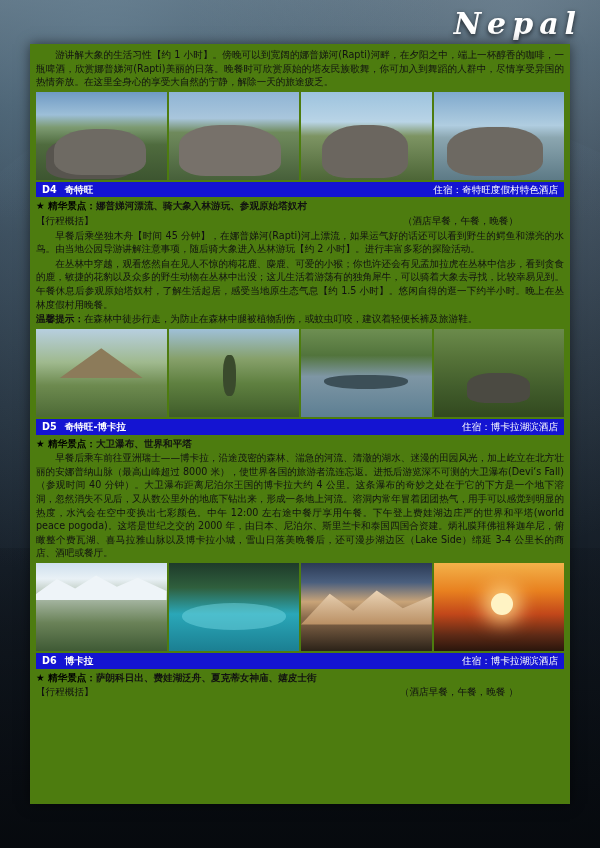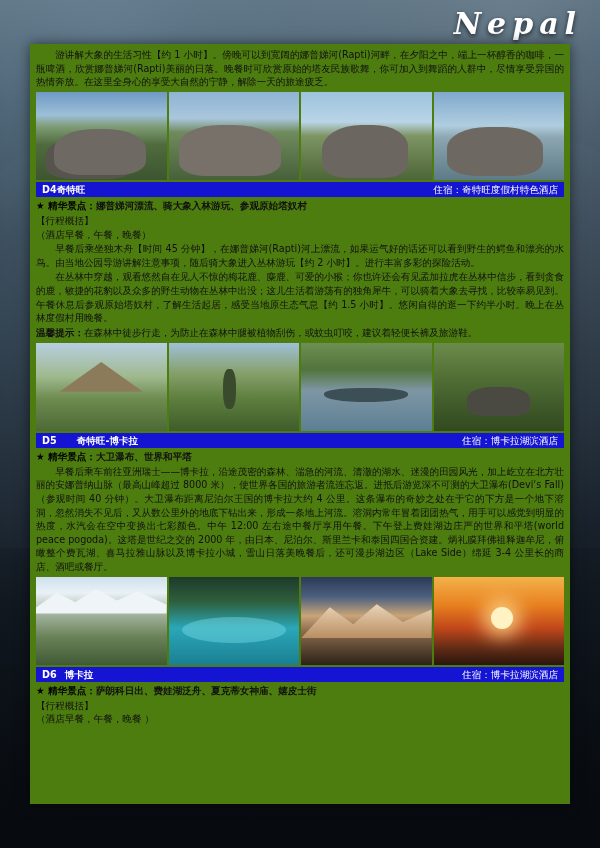--- a/index.html
+++ b/index.html
@@ -58,21 +58,21 @@
   
   .daybar{
     display:flex;align-items:center;justify-content:space-between;
     background:#1414d2;color:#fff;font-weight:bold;font-size:9.6px;
     padding:1px 6px;margin:2px 0 2px 0;
     box-sizing:border-box;
   }
   .daybar .right{font-weight:normal;}
   .hl{margin:2px 0 1px 0;font-weight:bold;}
   .star{color:#000;}
-  .sched{margin:1px 0;display:flex;justify-content:space-between;flex-direction:column;}
+  .sched{margin:1px 0;display:flex;justify-content:space-between;}
   .sched .meals{margin-right:46px;}
   .tips{margin:3px 0 2px 0;}
   .eleph1{background:
       linear-gradient(to bottom,#6f9ac4 0%,#9dbfd8 26%,#7d9b72 40%,#4f6b3e 60%,#3d5530 100%);}
   .eleph1:after{content:"";position:absolute;left:14%;bottom:6%;width:70%;height:52%;
       background:#6e6a63;border-radius:44% 44% 30% 30%;box-shadow:-10px 6px 0 -2px #57544e;}
   .eleph2{background:linear-gradient(to bottom,#8fb4d4 0%,#a9c6dc 30%,#6f8a5c 46%,#47603a 100%);}
   .eleph2:after{content:"";position:absolute;left:8%;bottom:4%;width:78%;height:58%;
       background:#77716a;border-radius:40% 46% 26% 26%;}
   .eleph3{background:linear-gradient(to bottom,#9dc3de 0%,#b9d4e6 34%,#7d9463 50%,#4d6637 100%);}
@@ -121,21 +121,21 @@
 
   <div class="strip">
     <div class="ph eleph1"></div>
     <div class="ph eleph2"></div>
     <div class="ph eleph3"></div>
     <div class="ph eleph4"></div>
   </div>
 
   <div class="daybar">
     <span>D4</span>
-    <span style="margin-right:auto;">奇特旺</span>
+    <span style="margin-right:auto;padding-left:8px;">奇特旺</span>
     <span class="right">住宿：奇特旺度假村特色酒店</span>
   </div>
 
   <p class="para hl">
     <span class="star">★ 精华景点：</span><span>娜普娣河漂流、骑大象入林游玩、参观原始塔奴村</span>
   </p>
 
   <div class="sched">
     <span>【行程概括】</span>
     <span class="meals">（酒店早餐，午餐，晚餐）</span>
@@ -150,21 +150,21 @@
 
   <div class="strip">
     <div class="ph hut"></div>
     <div class="ph field"></div>
     <div class="ph river"></div>
     <div class="ph rhino"></div>
   </div>
 
   <div class="daybar">
     <span>D5</span>
-    <span style="margin-right:auto;padding-left:8px;margin-left:12px;">奇特旺-博卡拉</span>
+    <span style="margin-right:auto;padding-left:8px;">奇特旺-博卡拉</span>
     <span class="right">住宿：博卡拉湖滨酒店</span>
   </div>
 
   <p class="para hl">
     <span class="star">★ 精华景点：</span><span>大卫瀑布、世界和平塔</span>
   </p>
 
 
   <p class="para indent">早餐后乘车前往亚洲瑞士——博卡拉，沿途茂密的森林、湍急的河流、清澈的湖水、迷漫的田园风光，加上屹立在北方壮丽的安娜普纳山脉（最高山峰超过 8000 米），使世界各国的旅游者流连忘返。进抵后游览深不可测的大卫瀑布(Devi‘s Fall)（参观时间 40 分钟）。大卫瀑布距离尼泊尔王国的博卡拉大约 4 公里。这条瀑布的奇妙之处在于它的下方是一个地下溶洞，忽然消失不见后，又从数公里外的地底下钻出来，形成一条地上河流。溶洞内常年冒着团团热气，用手可以感觉到明显的热度，水汽会在空中变换出七彩颜色。中午 12:00 左右途中餐厅享用午餐。下午登上费娃湖边庄严的世界和平塔(world peace pogoda)。这塔是世纪之交的 2000 年，由日本、尼泊尔、斯里兰卡和泰国四国合资建。炳礼膜拜佛祖释迦牟尼，俯瞰整个费瓦湖、喜马拉雅山脉以及博卡拉小城，雪山日落美晚餐后，还可漫步湖边区（Lake Side）绵延 3-4 公里长的商店、酒吧或餐厅。</p>
 

